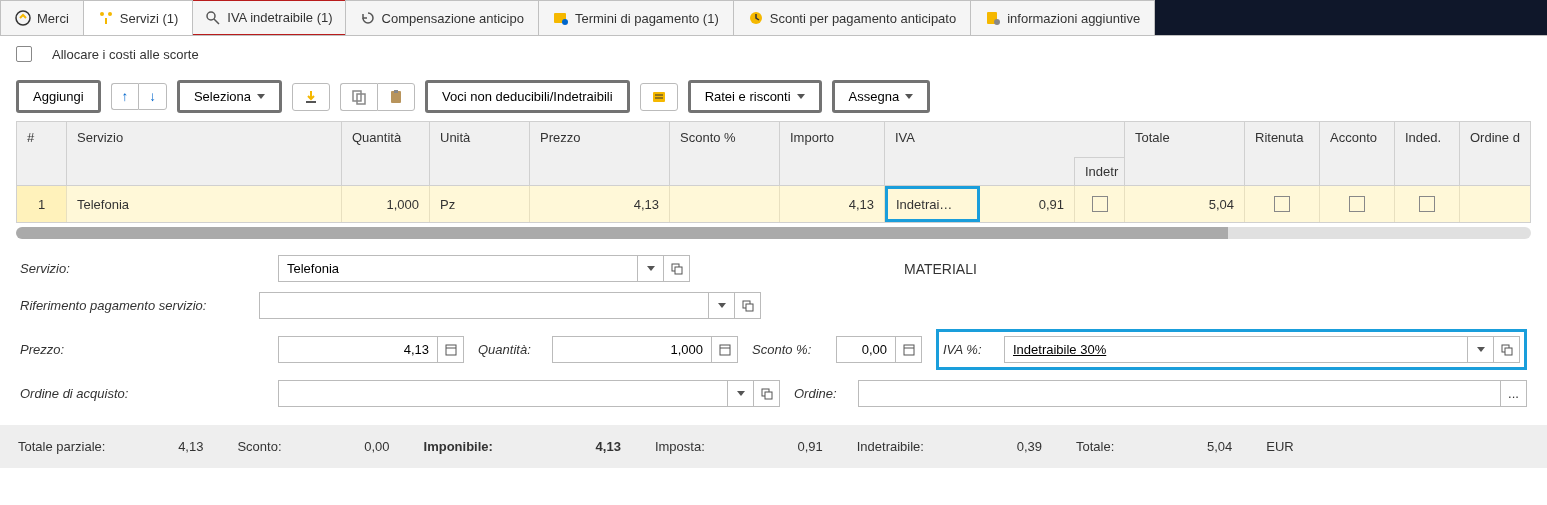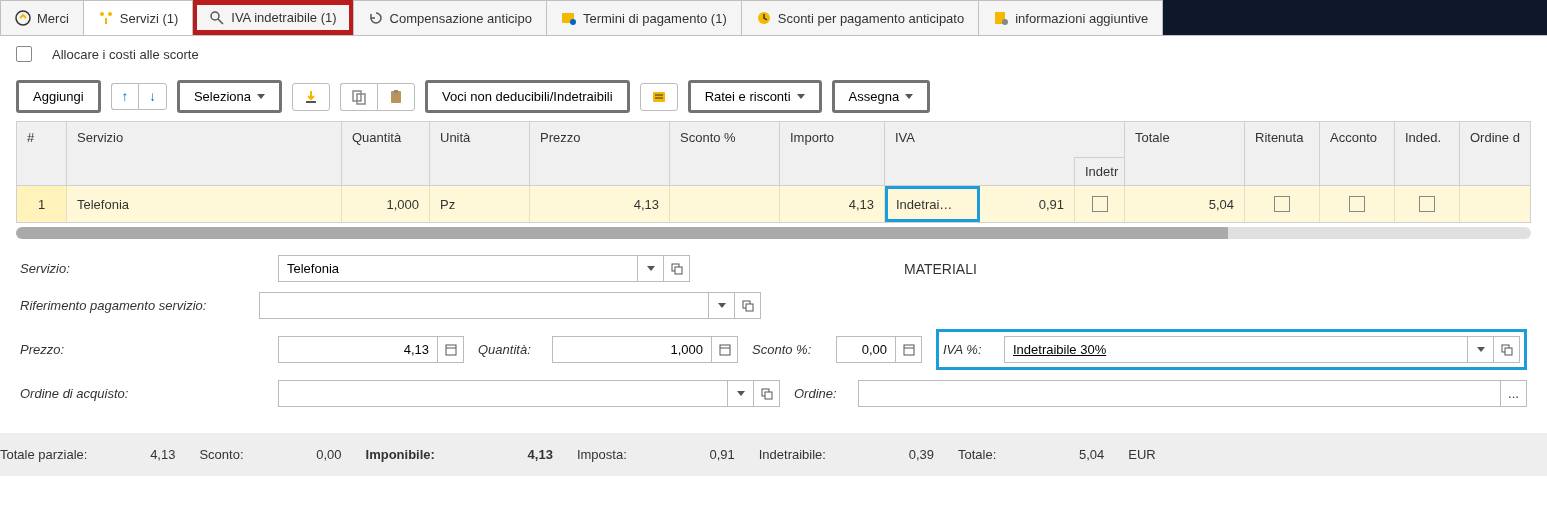--- a/index.html
+++ b/index.html
@@ -1,21 +1,21 @@
 <!DOCTYPE html>
 <html><head>
 <meta charset="utf-8">
 <style>
   * { box-sizing: border-box; margin: 0; padding: 0; }
   body { font-family: Arial, sans-serif; font-size: 13px; color: #333; background: #fff; width: 1547px; }
   
   .tabs { display: flex; background: #0f172a; border-bottom: 1px solid #c0c0c0; height: 36px; }
   .tab { display: flex; align-items: center; padding: 0 14px; border: 1px solid #c0c0c0; border-bottom: none; margin-right: -1px; cursor: pointer; background: #f5f5f5; gap: 6px; }
   .tab.active { background: #fff; position: relative; z-index: 2; }
-  .tab.highlighted { border: 5px solid #b91c1c; padding: 0 12px; }
+  .tab.highlighted { border: 1px solid #b91c1c; padding: 0 12px; }
   .tab-icon { width: 16px; height: 16px; display: inline-block; }
   .tab-icon svg { width: 16px; height: 16px; }
   
   .toolbar-row { padding: 8px 16px; display: flex; align-items: center; gap: 10px; }
   .checkbox-row { padding: 10px 16px; display: flex; align-items: center; gap: 20px; }
   .chk { width: 16px; height: 16px; border: 1px solid #888; border-radius: 2px; }
   
   .btn { border: 3px solid #737373; background: #fff; padding: 6px 14px; border-radius: 3px; cursor: pointer; font-size: 13px; display: inline-flex; align-items: center; gap: 6px; }
   .btn-icon { border: 1px solid #bbb; background: #fff; padding: 5px 10px; border-radius: 3px; cursor: pointer; display: inline-flex; align-items: center; justify-content: center; }
   .btn-group { display: flex; gap: 0; }
@@ -40,21 +40,21 @@
   .form { padding: 4px 20px; }
   .form-row { display: flex; align-items: center; margin-bottom: 10px; gap: 14px; }
   .form-label { font-style: italic; min-width: 90px; }
   .form-label.wide { min-width: 225px; }
   .input-group { display: flex; }
   .inp { border: 1px solid #bbb; padding: 5px 8px; font-size: 13px; }
   .inp-btn { border: 1px solid #bbb; border-left: none; background: #fff; width: 26px; display: flex; align-items: center; justify-content: center; cursor: pointer; }
   .big-label { font-size: 14px; margin-left: 200px; }
   .iva-group { border: 3px solid #1a9edb; padding: 4px; display: flex; align-items: center; gap: 16px; flex: 1; }
   
-  .totals { background: #eeeeee; padding: 14px 0; display: flex; align-items: center; margin-top: 12px; }
+  .totals { background: #eeeeee; padding: 14px 18px; display: flex; align-items: center; gap: 10px; margin-top: 4px; }
   .tot-lbl { margin-right: 8px; }
   .tot-val { margin-right: 24px; text-align: right; min-width: 50px; display: inline-block; }
   .tot-bold { font-weight: bold; }
   
   .arrow-up { color: #0066cc; font-weight: bold; }
   .arrow-down { color: #0066cc; font-weight: bold; }
 </style>
 </head>
 <body>
 

